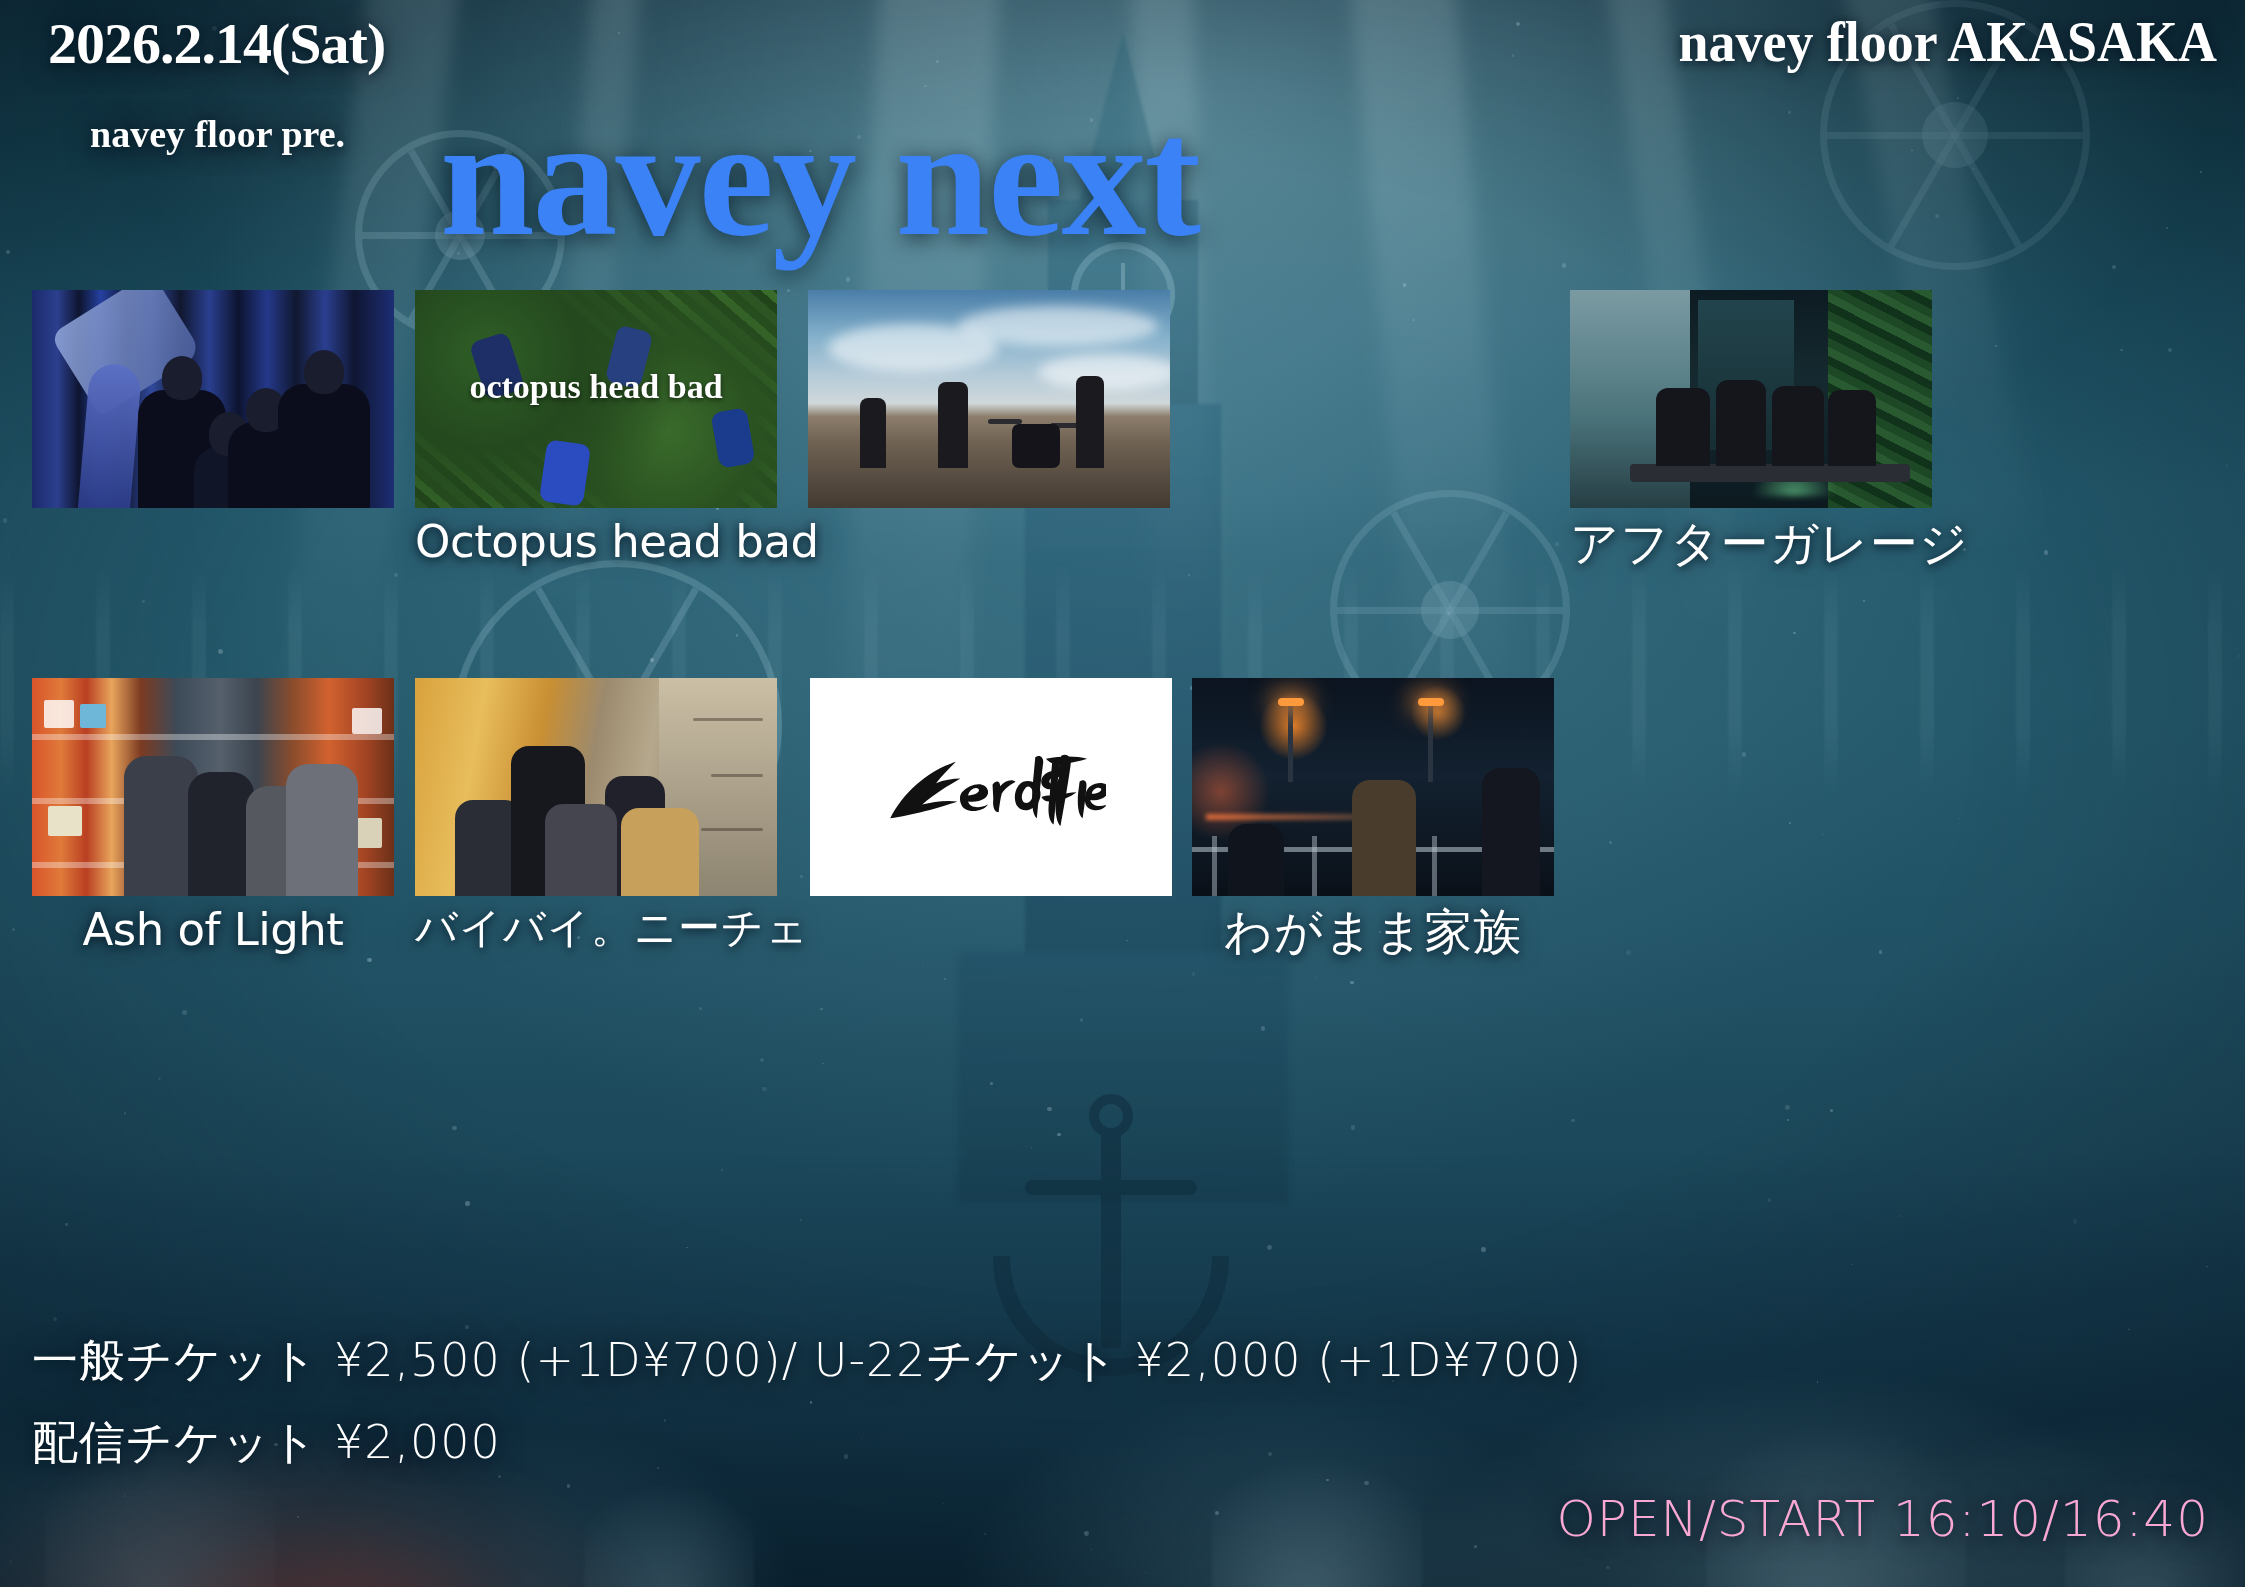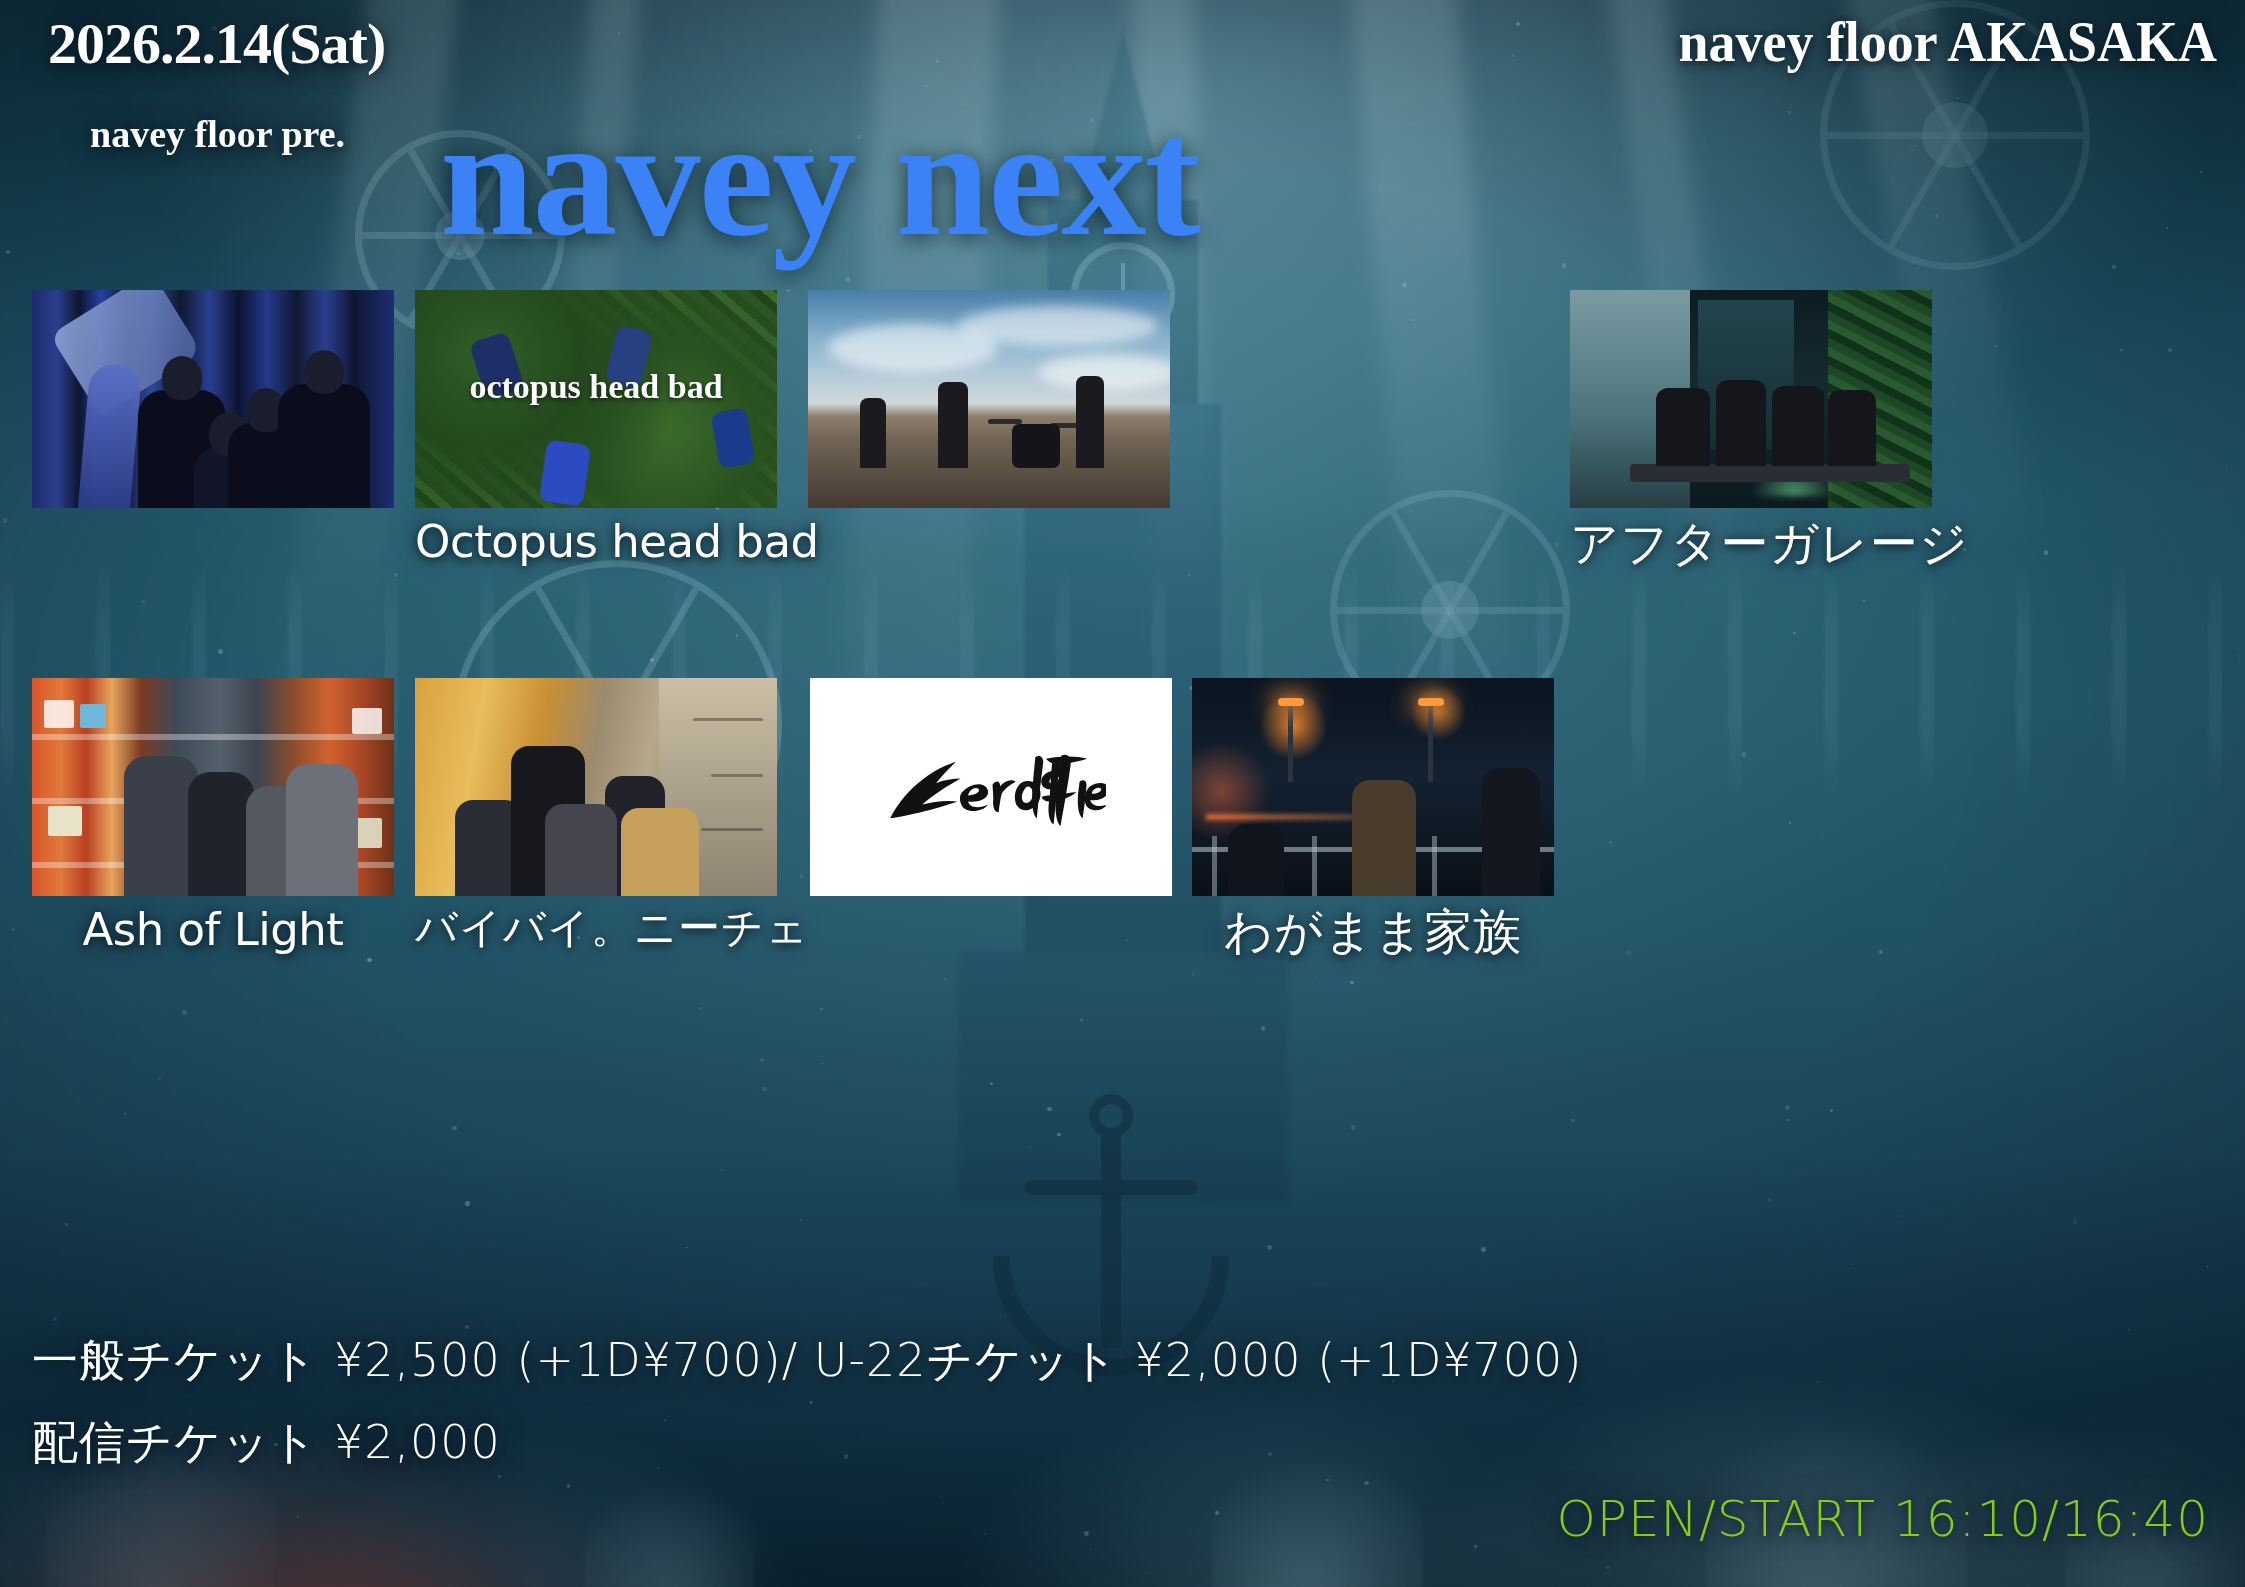--- a/index.html
+++ b/index.html
@@ -410,21 +410,21 @@
     font-size:46px; color:#fff; letter-spacing:1px; white-space:nowrap;
     font-family:"DejaVu Sans", sans-serif; font-weight:300;
   }
   .ticket-line2 {
     position:absolute; left:32px; top:1412px;
     font-size:46px; color:#fff; letter-spacing:1px; white-space:nowrap;
     font-family:"DejaVu Sans", sans-serif; font-weight:300;
   }
   .openstart {
     position:absolute; right:36px; top:1490px;
-    font-size:50px; color:#84cc16; letter-spacing:1px; white-space:nowrap;
+    font-size:50px; color:#f9a8d4; letter-spacing:1px; white-space:nowrap;
     font-family:"DejaVu Sans", sans-serif; font-weight:300;
   }
 </style>
 </head>
 <body>
 
 <div id="poster">
 
   <div class="bg-layer bg-base"></div>
 

